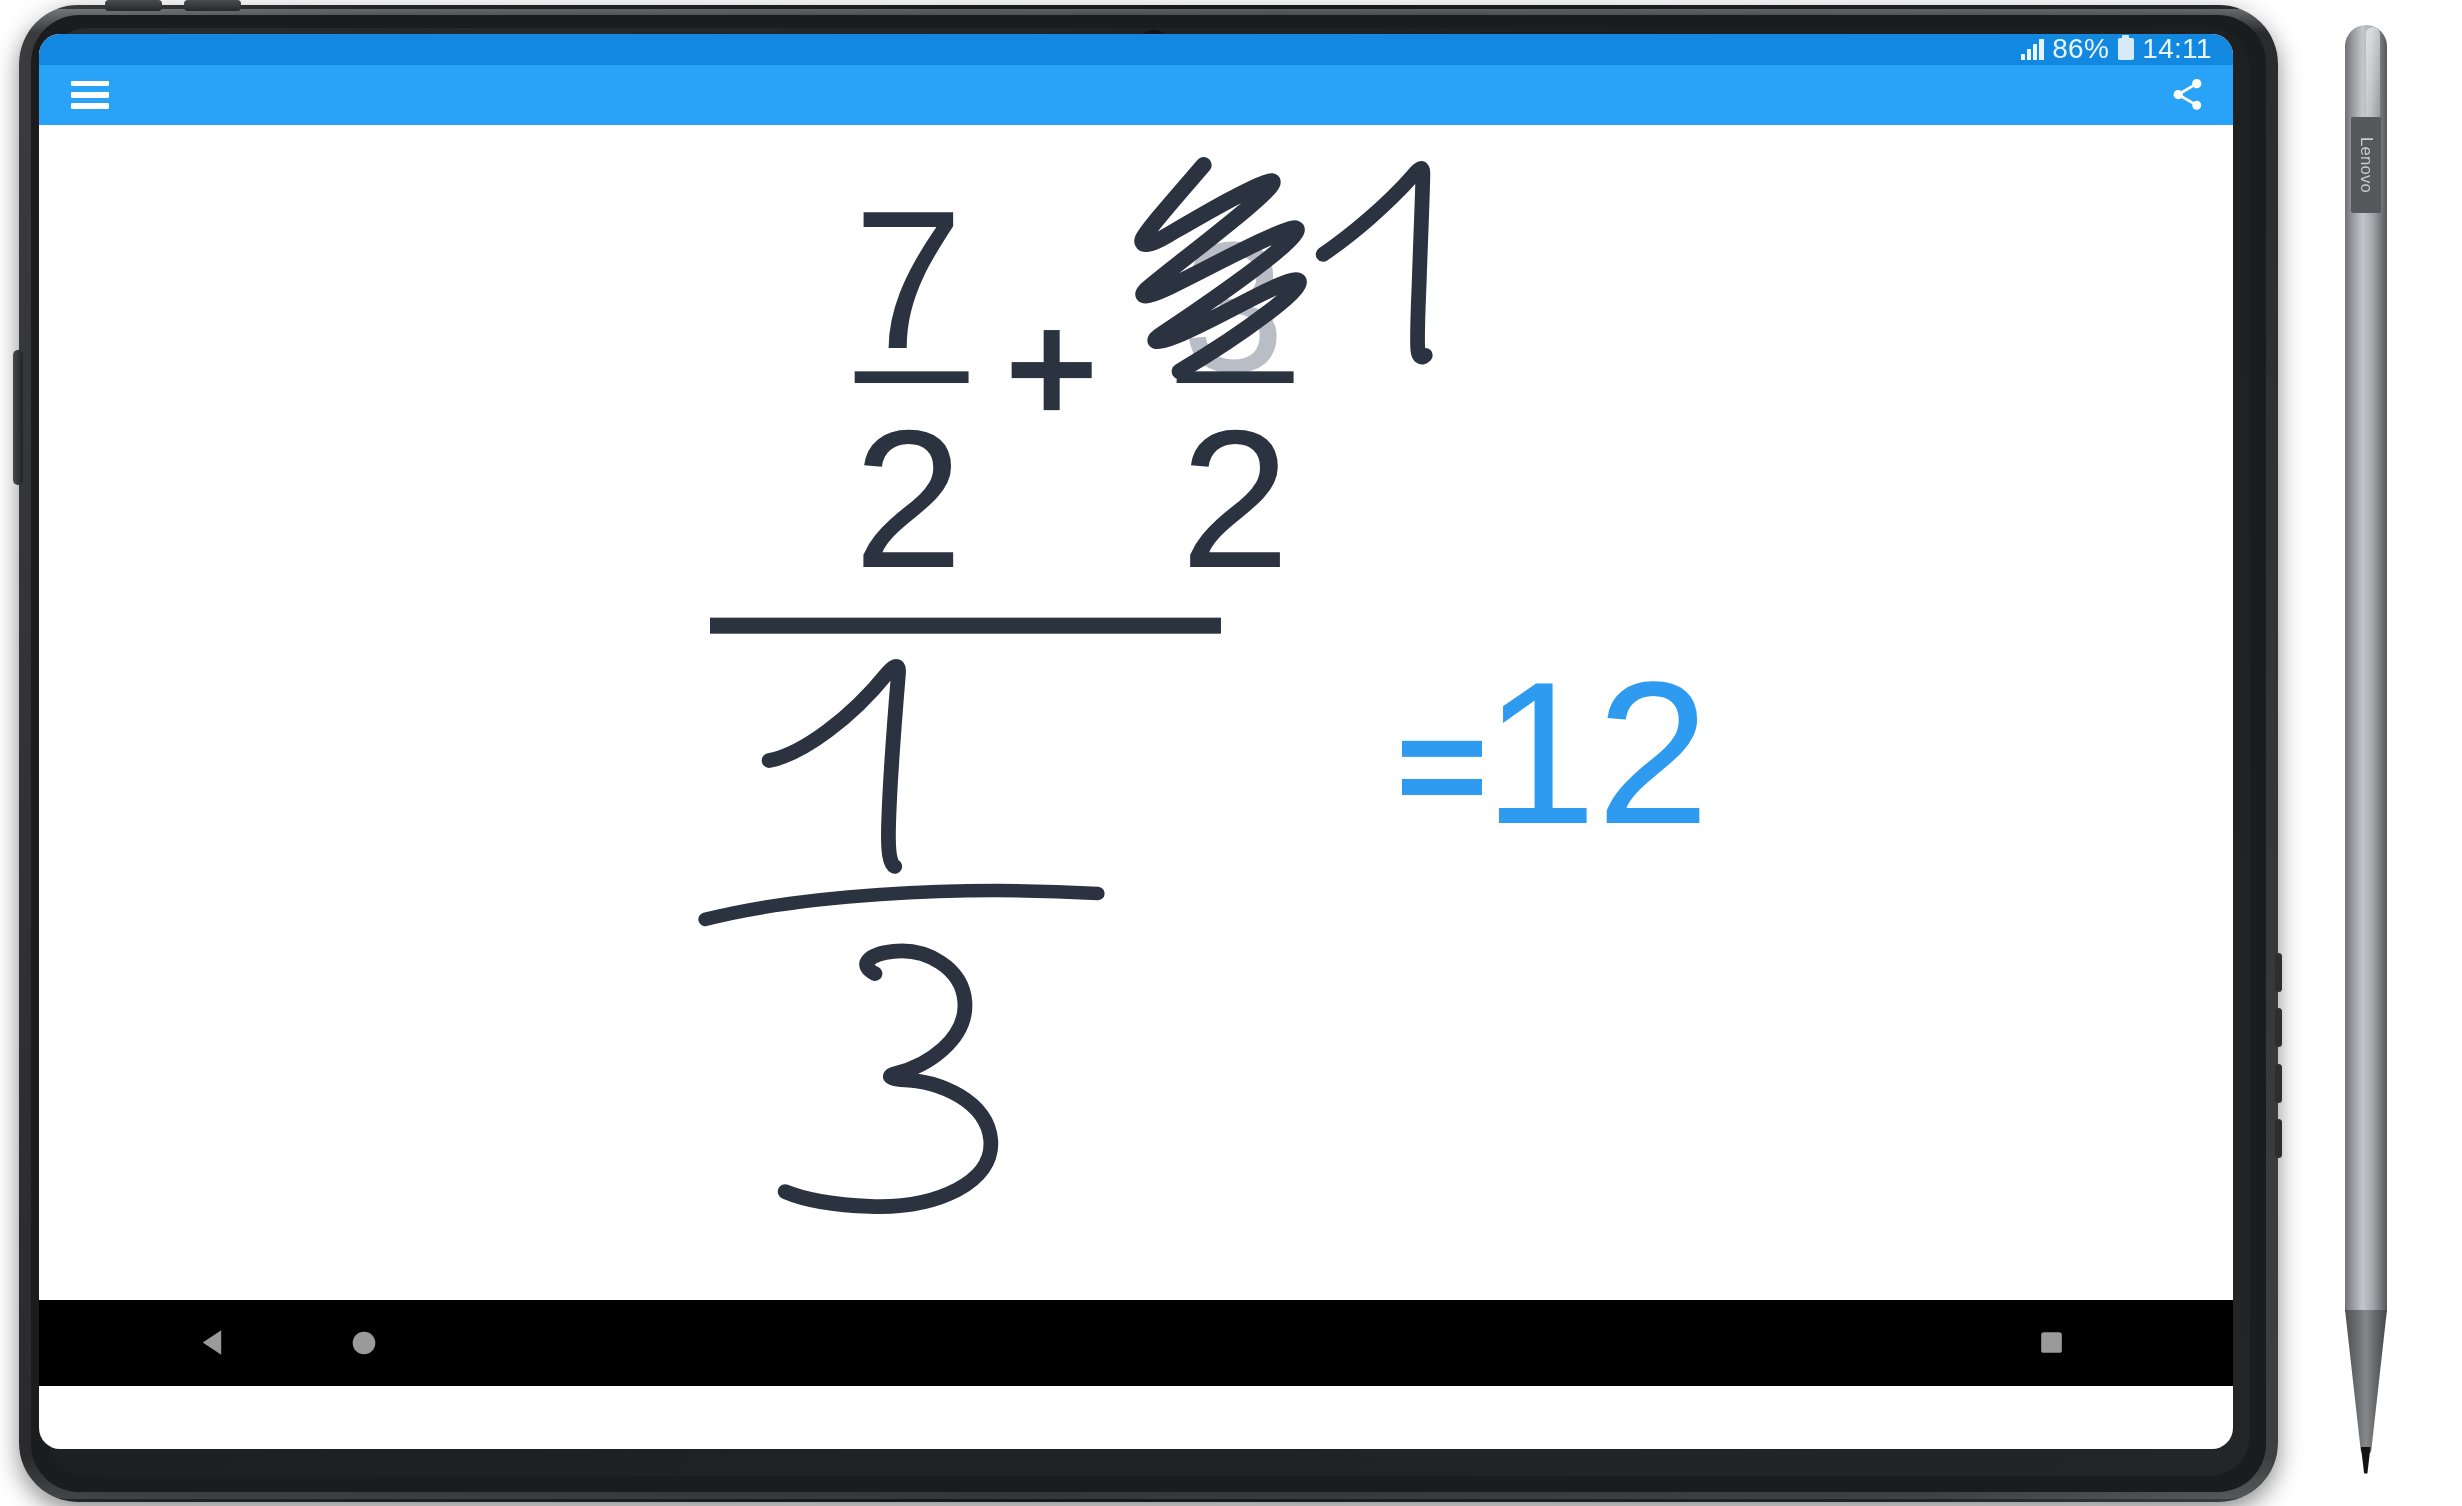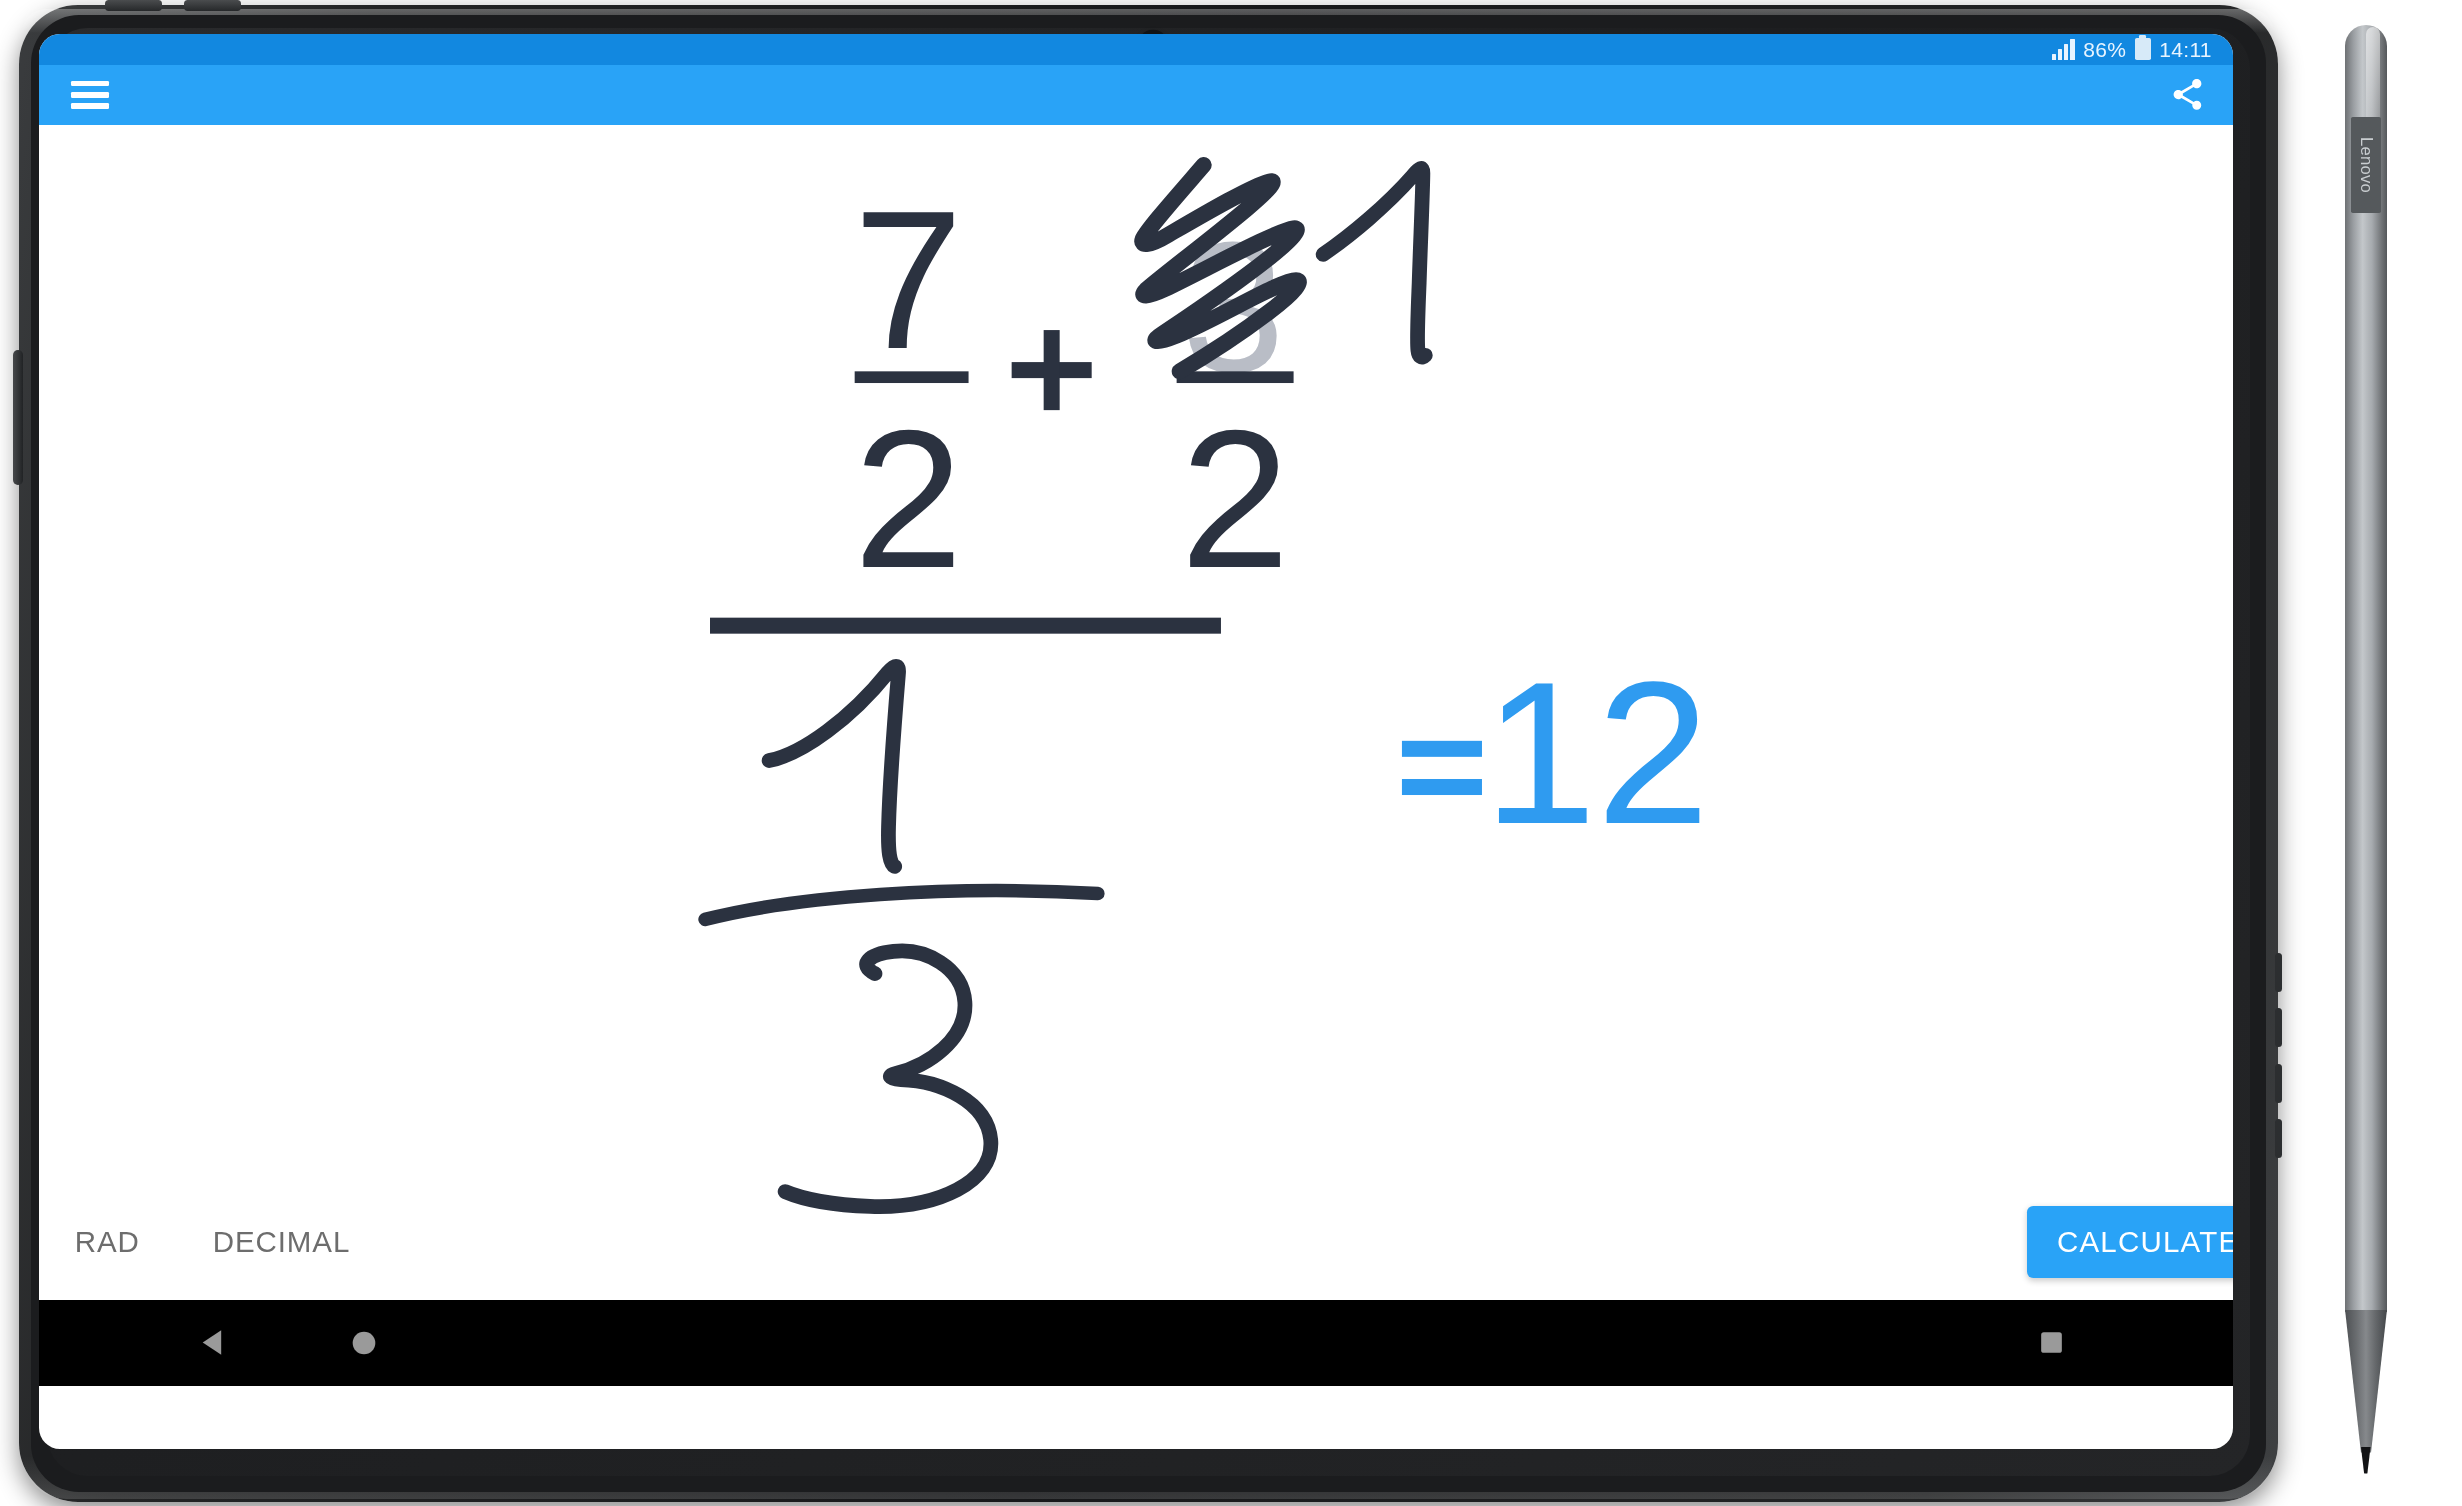--- a/index.html
+++ b/index.html
@@ -39,21 +39,21 @@
   .spk.k3{top:1059px;height:39px;}
   .spk.k4{top:1114px;height:39px;}
 
   
   #screen{position:absolute;left:20.3px;top:29px;width:2194px;height:1415px;
     border-radius:21px;overflow:hidden;background:#ffffff;}
 
   
   .statusbar{position:relative;height:31px;background:#1288e0;
     display:flex;align-items:center;justify-content:flex-end;padding-right:21px;gap:8.6px;}
-  .sb-text{color:#e8f4ff;font-size:21px;letter-spacing:0.3px;line-height:1;}
+  .sb-text{color:#e8f4ff;font-size:28px;letter-spacing:0.3px;line-height:1;}
   .sig{display:flex;align-items:flex-end;gap:1.8px;height:21px;}
   .sig i{display:block;width:4.3px;background:#e8f4ff;border-radius:0.6px;}
   .sig i:nth-child(1){height:6.2px;}
   .sig i:nth-child(2){height:11px;}
   .sig i:nth-child(3){height:16px;}
   .sig i:nth-child(4){height:21px;}
   .batt{position:relative;width:16px;height:22px;background:#d7eaf8;border-radius:1.8px;}
   .batt::before{content:"";position:absolute;left:4.3px;top:-3.7px;width:7.4px;height:3.7px;
     background:#d7eaf8;border-radius:1.2px 1.2px 0 0;}
 
@@ -206,27 +206,20 @@
                    C1508 1484, 1444 1528, 1392 1540 C1378 1543, 1380 1549, 1400 1550
                    C1466 1552, 1540 1586, 1546 1648 C1552 1716, 1460 1760, 1350 1756
                    C1290 1754, 1240 1744, 1212 1732"></path>
         </g>
 
         <rect x="2214" y="1000" width="130" height="26" fill="#2f9bf0"></rect>
         <rect x="2214" y="1062" width="130" height="26" fill="#2f9bf0"></rect>
         <text x="2530" y="1134" font-family="Liberation Sans, sans-serif" font-size="330" fill="#2f9bf0" text-anchor="middle">12</text>
       </svg>
 
-      <div class="bottombar">
-        <div class="modes">
-          <div class="mode">RAD</div>
-          <div class="mode">DECIMAL</div>
-        </div>
-        <button class="calc-btn">CALCULATE</button>
-      </div>
     </div>
 
     <div class="navbar">
       <svg class="nav-back nav-btn" width="37" height="37" viewBox="0 0 24 24">
         <path fill="#9a9a9a" d="M17 4 L17 20 L5 12 Z"></path>
       </svg>
       <svg class="nav-home nav-btn" width="34" height="34" viewBox="0 0 24 24">
         <circle cx="12" cy="12" r="8" fill="#9a9a9a"></circle>
       </svg>
       <svg class="nav-recent nav-btn" width="31" height="31" viewBox="0 0 24 24">

